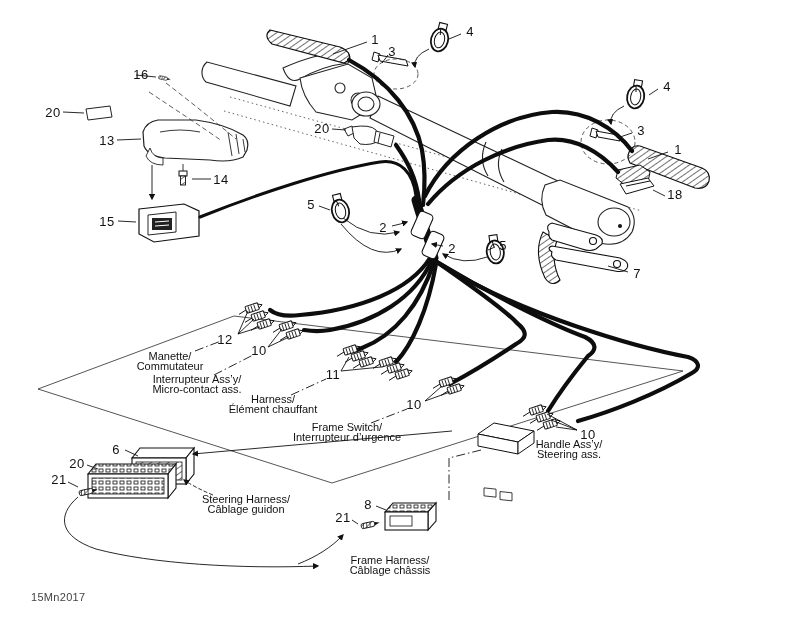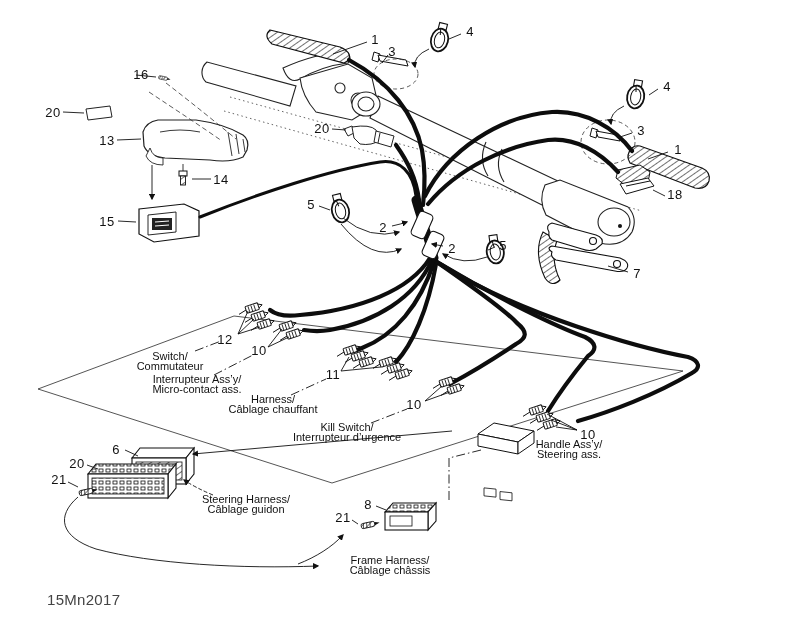--- a/index.html
+++ b/index.html
@@ -9,21 +9,21 @@
   .num{
     position:absolute;transform:translate(-50%,-50%);
     font-size:13px;letter-spacing:.5px;color:#111;white-space:nowrap;
     font-weight:500;
   }
   .lbl{
     position:absolute;transform:translate(-50%,-50%);
     font-size:11px;line-height:9.8px;color:#111;text-align:center;white-space:nowrap;
   }
   .code{
-    position:absolute;left:47px;top:591px;font-size:15px;color:#444;letter-spacing:.3px;
+    position:absolute;left:31px;top:591px;font-size:11px;color:#444;letter-spacing:.3px;
   }
 </style>
 </head>
 <body>
 
 <div class="stage">
 
 <svg width="800" height="619" viewBox="0 0 800 619">
   <defs>
     <pattern id="hatch" patternUnits="userSpaceOnUse" width="5" height="5" patternTransform="rotate(55)">
@@ -321,33 +321,33 @@
   <span class="num" style="left:333px;top:374px">11</span>
   <span class="num" style="left:414px;top:404px">10</span>
   <span class="num" style="left:588px;top:434px">10</span>
   <span class="num" style="left:116px;top:449px">6</span>
   <span class="num" style="left:77px;top:463px">20</span>
   <span class="num" style="left:59px;top:479px">21</span>
   <span class="num" style="left:368px;top:504px">8</span>
   <span class="num" style="left:343px;top:517px">21</span>
 
   <div class="lbl" style="left:170px;top:362px">
-    <div>Switch/</div>
+    <div>Manette/</div>
       <div>Commutateur</div>
   </div>
   <div class="lbl" style="left:197px;top:385px">
     <div>Interrupteur Ass’y/</div>
       <div>Micro-contact ass.</div>
   </div>
   <div class="lbl" style="left:273px;top:405px">
     <div>Harness/</div>
-      <div>Câblage chauffant</div>
+      <div>Élément chauffant</div>
   </div>
   <div class="lbl" style="left:347px;top:433px">
-    <div>Kill Switch/</div>
+    <div>Frame Switch/</div>
       <div>Interrupteur d’urgence</div>
   </div>
   <div class="lbl" style="left:569px;top:450px">
     <div>Handle Ass’y/</div>
       <div>Steering ass.</div>
   </div>
   <div class="lbl" style="left:246px;top:505px">
     <div>Steering Harness/</div>
       <div>Câblage guidon</div>
   </div>

